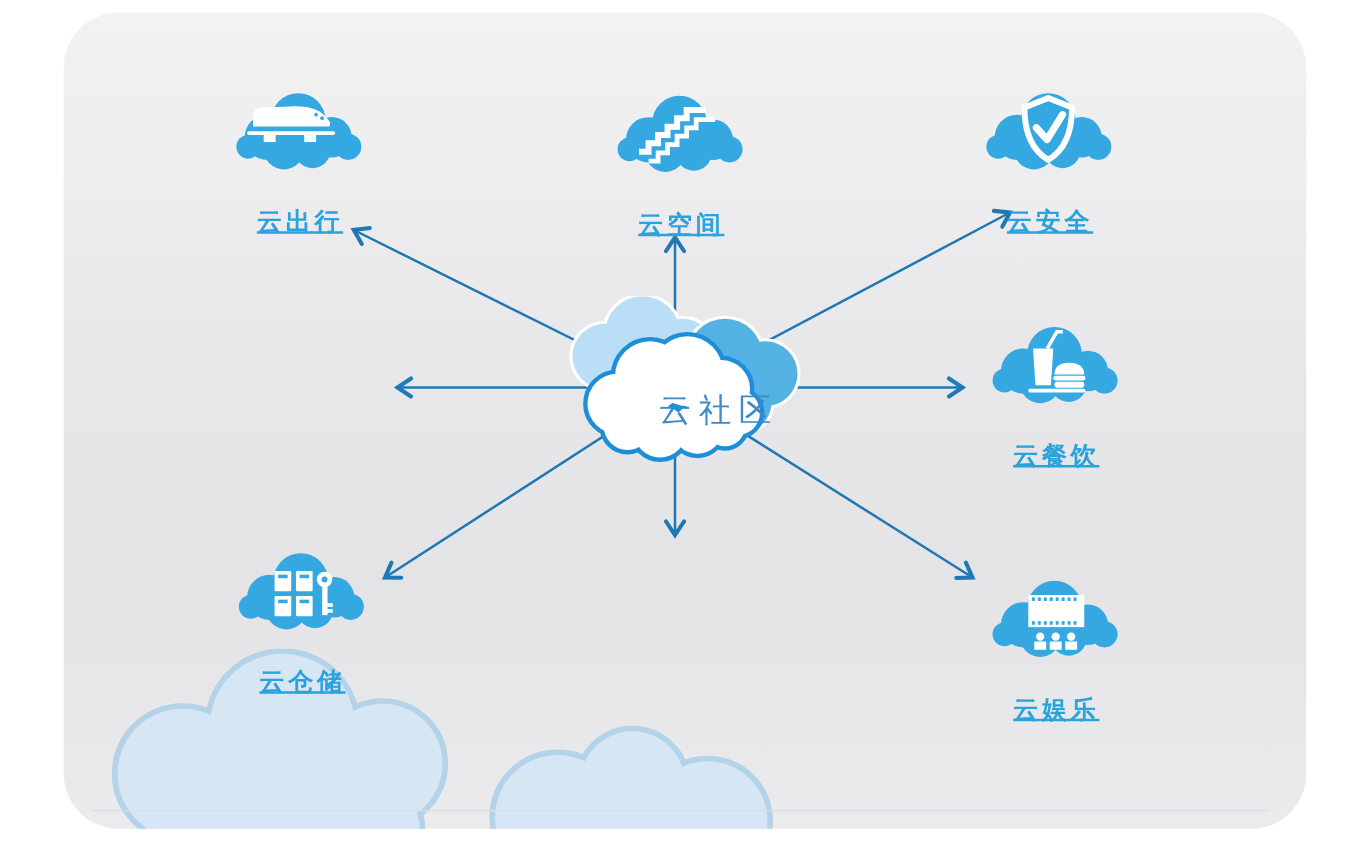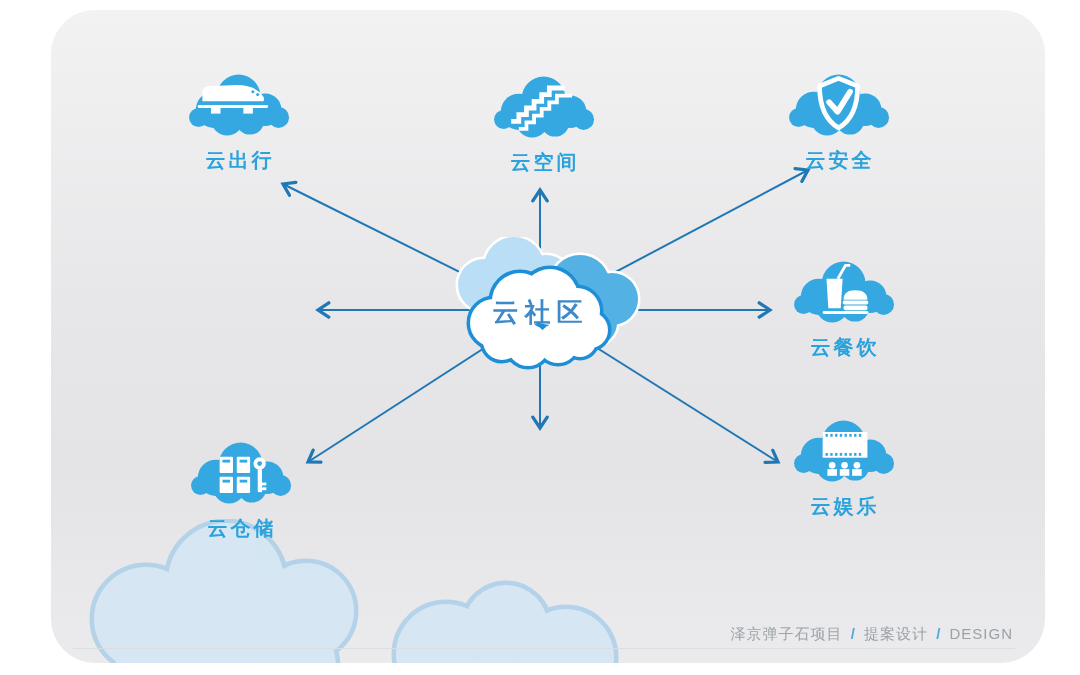--- a/index.html
+++ b/index.html
@@ -15,34 +15,34 @@
   .arrows { position:absolute; left:0; top:0; width:1080px; height:675px; pointer-events:none; }
   .arrow-line { stroke:var(--arrow_blue,#1f77b4); stroke-width:2; fill:none; }
 
   .node { position:absolute; width:150px; display:flex; flex-direction:column; align-items:center; }
   .node svg { width:115px; height:80px; display:block; }
   .cloud-fill { fill:var(--cloud_blue,#35a8e1); }
   .glyph { fill:#ffffff; }
   .glyph-stroke { stroke:#ffffff; fill:none; }
   .accent { fill:var(--cloud_blue,#35a8e1); }
   .node-label {
-    margin-top:1px; color:var(--label_blue,#2aa2dd);
-    font-size:20px; font-weight:bold; letter-spacing:3px; text-align:center;
+    margin-top:18px; color:var(--label_blue,#2aa2dd);
+    font-size:20px; font-weight:bold; letter-spacing:3px; text-align:center;text-decoration:underline;
   }
 
   .hub { position:absolute; left:430px; top:237px; width:220px; height:150px; }
   .hub svg { width:220px; height:150px; display:block; }
   .hub-back-light { fill:var(--light_cloud,#b9def6); }
   .hub-back-mid { fill:var(--mid_cloud,#54b1e4); }
   .hub-front-stroke { fill:var(--center_outline,#1e8fd6); stroke:var(--center_outline,#1e8fd6); stroke-width:7; }
   .hub-back-stroke { stroke:#ffffff; stroke-width:5; }
   .hub-front-fill { fill:#ffffff; }
   .hub-label {
-    position:absolute; left:28px; top:58px; width:165px; text-align:center;
-    color:var(--center_text,#3d89c9); font-size:26px; font-weight:bold; letter-spacing:6px;
+    position:absolute; left:28px; top:74px; width:165px; text-align:right;
+    color:var(--center_text,#3d89c9); font-size:26px; font-weight:normal; letter-spacing:6px;
   }
 
   .deco { position:absolute; left:0; bottom:-6px; width:580px; height:150px; }
   .deco-stroke { fill:var(--deco_outline,#abcfe9); stroke:var(--deco_outline,#abcfe9); stroke-width:9; }
   .deco-fill { fill:var(--deco_fill,#d3e6f5); }
 
   .footer-line { position:absolute; left:22px; right:30px; bottom:14px; height:1px; background:#d9dee3; }
   .footer-text {
     position:absolute; right:32px; bottom:19px; color:var(--footer_gray,#9aa1a8);
     font-size:15px; letter-spacing:1px; white-space:nowrap;
@@ -103,27 +103,20 @@
     <svg class="deco" viewBox="0 0 580 150">
       <g opacity="0.85">
         <use href="#decoA" class="deco-stroke"></use>
         <use href="#decoA" class="deco-fill"></use>
         <use href="#decoB" class="deco-stroke"></use>
         <use href="#decoB" class="deco-fill"></use>
       </g>
     </svg>
 
     <div class="footer-line"></div>
-    <div class="footer-text">
-      <span>泽京弹子石项目</span>
-      <span class="sep">/</span>
-      <span>提案设计</span>
-      <span class="sep">/</span>
-      <span>DESIGN</span>
-    </div>
   </div>
 
   <svg class="arrows" viewBox="0 0 1080 675">
     <defs>
       <marker id="ah" viewBox="0 0 10 10" refX="7" refY="5" markerWidth="9" markerHeight="9" orient="auto">
         <path d="M1 1 L7 5 L1 9" fill="none" stroke="#1f77b4" stroke-width="1.8" stroke-linecap="round"></path>
       </marker>
     </defs>
     <line class="arrow-line" x1="540" y1="312" x2="283" y2="184" marker-end="url(#ah)"></line>
     <line class="arrow-line" x1="540" y1="312" x2="540" y2="190" marker-end="url(#ah)"></line>
@@ -194,21 +187,21 @@
       <path class="glyph-stroke" stroke-width="3" d="M52 27 L60 13 L65 13"></path>
       <path class="glyph" d="M58 49 Q58 39 70 39 Q83 39 83 49 Z"></path>
       <rect class="glyph" x="57" y="50" width="27" height="4" rx="2"></rect>
       <rect class="glyph" x="58" y="55" width="25" height="5" rx="2"></rect>
       <rect class="glyph" x="36" y="61" width="48" height="3" rx="1.5"></rect>
     </svg>
     <div class="node-label">云餐饮</div>
   </div>
 
 
-  <div class="node" style="left:770px; top:412px;">
+  <div class="node" style="left:770px; top:456px;">
     <svg viewBox="0 0 120 84">
       <use href="#cloudShape" class="cloud-fill"></use>
       <rect class="glyph" x="36" y="21" width="47" height="27"></rect>
       <rect class="accent" x="39" y="23" width="2.5" height="3"></rect>
         <rect class="accent" x="44" y="23" width="2.5" height="3"></rect>
       <rect class="accent" x="49" y="23" width="2.5" height="3"></rect>
         <rect class="accent" x="54" y="23" width="2.5" height="3"></rect>
       <rect class="accent" x="59" y="23" width="2.5" height="3"></rect>
         <rect class="accent" x="64" y="23" width="2.5" height="3"></rect>
       <rect class="accent" x="69" y="23" width="2.5" height="3"></rect>

